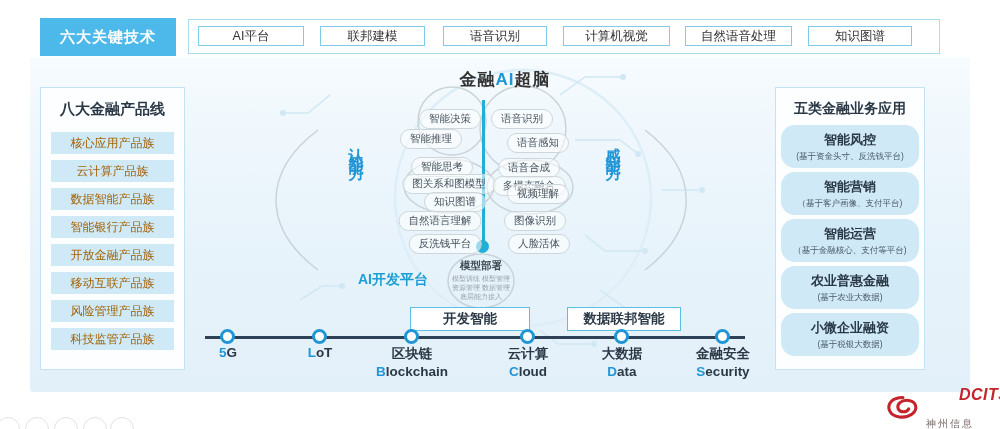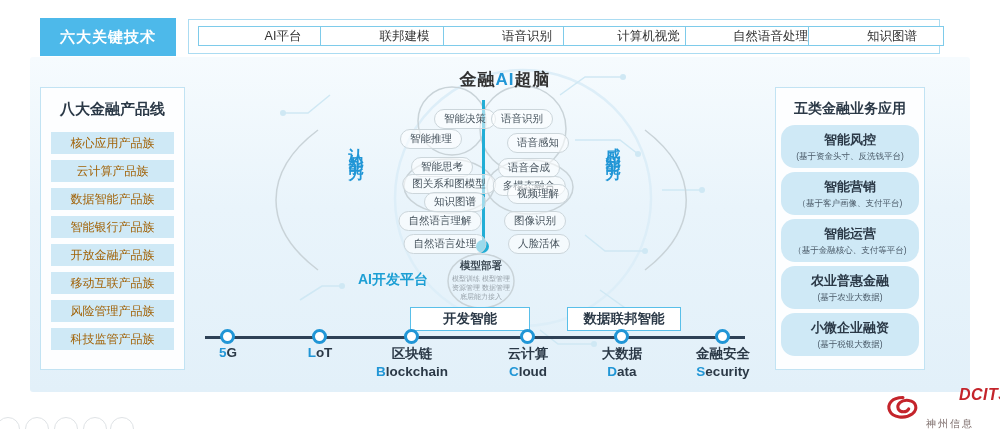--- a/index.html
+++ b/index.html
@@ -8,21 +8,21 @@
 
   
   .main-bg{position:absolute;left:30px;top:57px;width:940px;height:335px;
     background:linear-gradient(180deg,#f6fbfe 0%,#e9f4fb 45%,#e2f0f9 100%);border-radius:3px;}
 
   
   .active-tab{position:absolute;left:40px;top:18px;width:136px;height:38px;background:#4db9ea;
     color:#fff;font-size:15px;font-weight:bold;text-align:center;line-height:38px;letter-spacing:1px;}
   .tabs-box{position:absolute;left:188px;top:19px;width:750px;height:33px;border:1px solid #abdcf2;background:#fff;}
   .tab{position:absolute;top:26px;height:18px;border:1px solid #7ecbea;background:#fff;color:#333;
-    font-size:12.5px;text-align:center;line-height:18px;padding-left:32px;}
+    font-size:12.5px;text-align:center;line-height:18px;}
 
   
   .panel{position:absolute;top:87px;height:281px;background:#fdfeff;border:1px solid #c2e3f3;}
   .panel-title{position:absolute;left:0;right:0;top:12px;text-align:center;font-weight:bold;color:#2b3947;}
   .lp-item{position:absolute;left:10px;width:123px;height:22px;background:#cfe9f6;color:#a16207;
     font-size:12px;text-align:center;line-height:22px;}
   .rp-item{position:absolute;left:5px;width:138px;height:43px;background:#cfe9f6;text-align:center;border-radius:14px;}
   .rp-item .t{font-size:13px;font-weight:bold;color:#2b3947;margin-top:6px;}
   .rp-item .s{font-size:8.5px;color:#4a5a68;margin-top:2px;}
 
@@ -144,27 +144,27 @@
       <div class="s">(基于税银大数据)</div>
     </div>
   </div>
 
   <div class="brain-title"><span>金融</span><span class="blue">AI</span><span>超脑</span></div>
   <div class="v-line"></div>
   <div class="v-dot"></div>
   <div class="v-label" style="left:346px;top:136px">认知能力</div>
   <div class="v-label" style="left:603px;top:136px">感知能力</div>
 
-  <span class="bubble" style="left:465px;top:119px">智能决策</span>
+  <span class="bubble" style="left:450px;top:119px">智能决策</span>
   <span class="bubble" style="left:431px;top:139px">智能推理</span>
   <span class="bubble" style="left:442px;top:167px">智能思考</span>
   <span class="bubble" style="left:449px;top:184px">图关系和图模型</span>
   <span class="bubble" style="left:455px;top:202px">知识图谱</span>
   <span class="bubble" style="left:440px;top:221px">自然语言理解</span>
-  <span class="bubble" style="left:445px;top:244px">自然语言处理</span>
+  <span class="bubble" style="left:445px;top:244px">反洗钱平台</span>
 
   <span class="bubble" style="left:522px;top:119px">语音识别</span>
   <span class="bubble" style="left:538px;top:143px">语音感知</span>
   <span class="bubble" style="left:529px;top:168px">语音合成</span>
   <span class="bubble" style="left:529px;top:186px">多模态融合</span>
   <span class="bubble" style="left:538px;top:194px">视频理解</span>
   <span class="bubble" style="left:535px;top:221px">图像识别</span>
   <span class="bubble" style="left:539px;top:244px">人脸活体</span>
 
   <div class="platform-label">AI开发平台</div>

